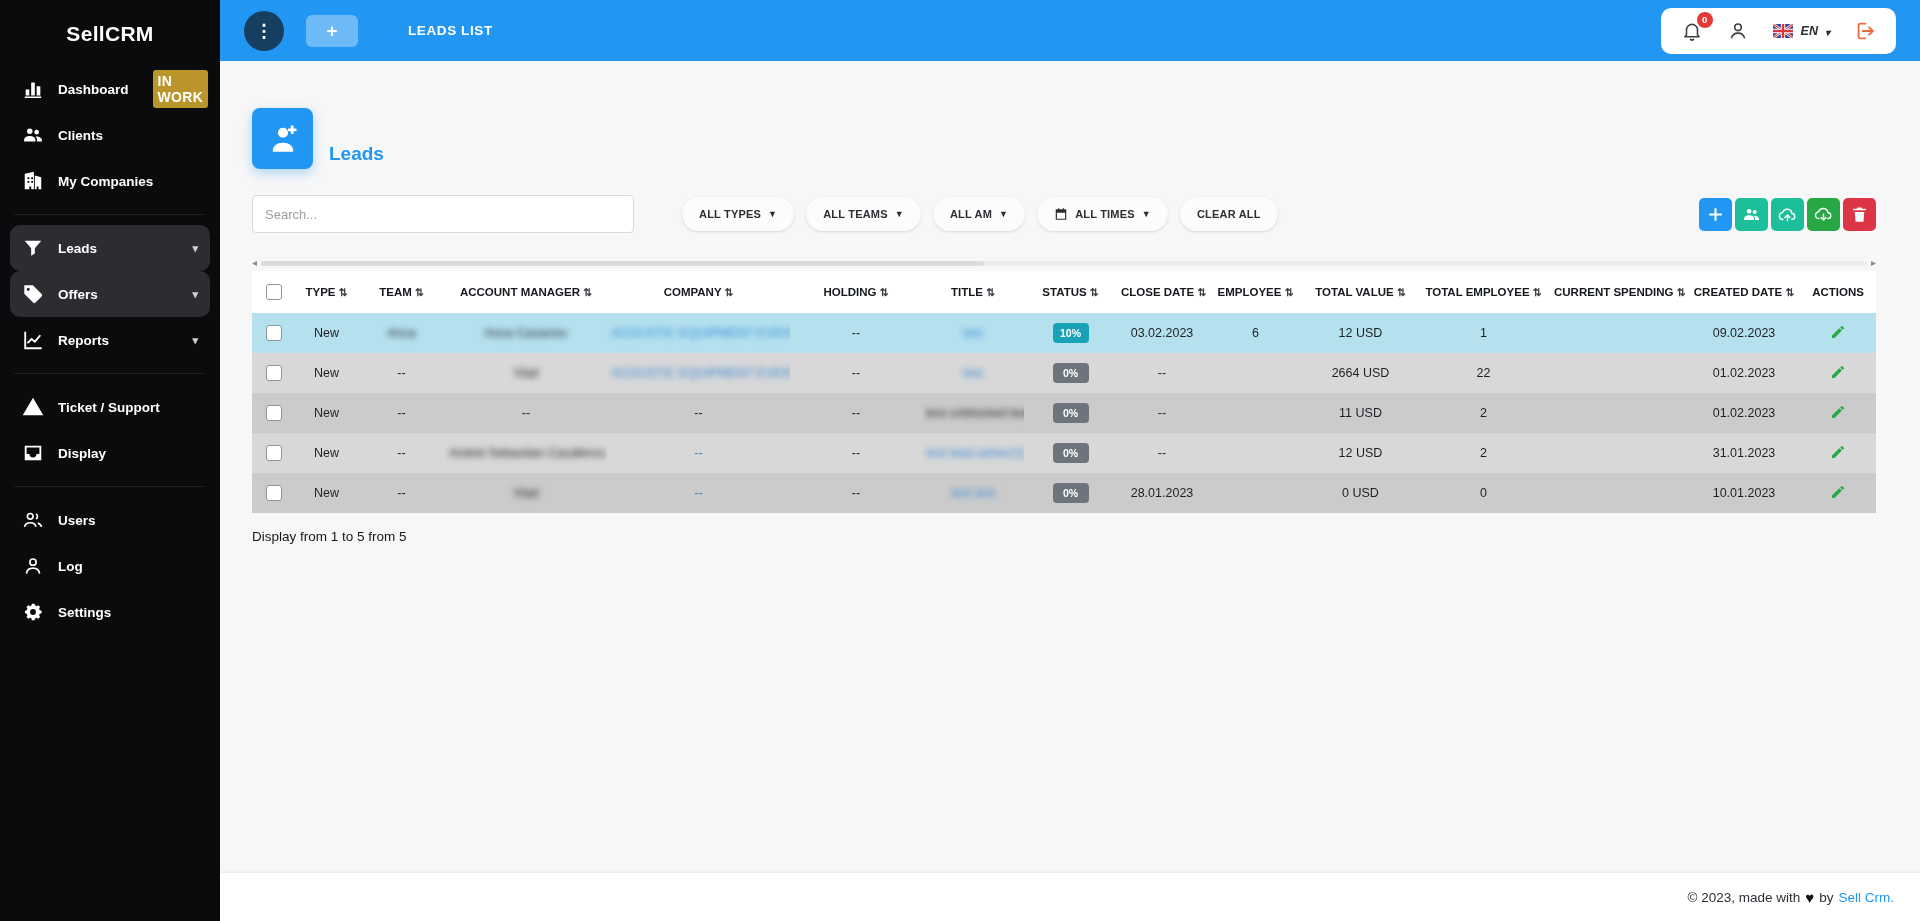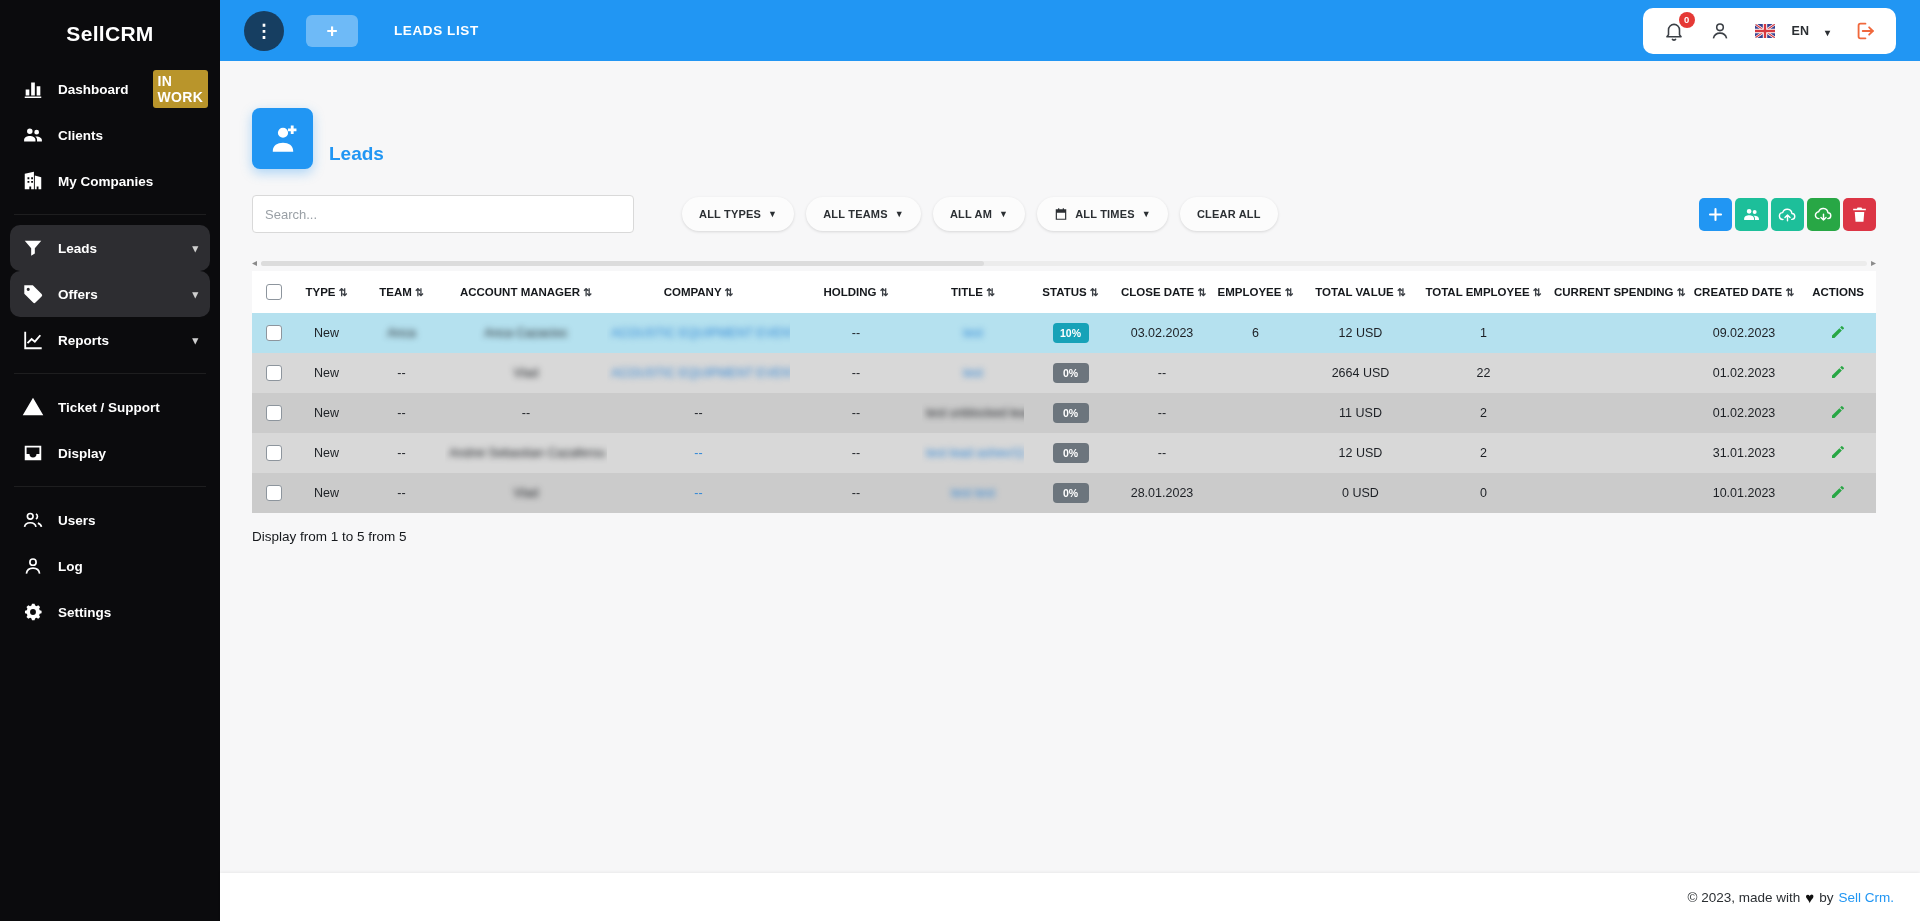--- a/index.html
+++ b/index.html
@@ -17,27 +17,27 @@
   .sb-icon svg{width:22px;height:22px;color:#fff;}
   .sb-badge{background:#b9952b;color:#fff;font-size:14px;font-weight:bold;padding:3px 5px;border-radius:3px;margin-left:10px;letter-spacing:.3px;}
   .sb-chevron{margin-left:auto;font-size:11px;color:#cfcfcf;}
   .sb-divider{height:1px;background:rgba(255,255,255,.08);margin:10px 4px;}
 
   
   .main{flex:1;display:flex;flex-direction:column;min-width:0;}
   .topbar{height:61px;background:#2196f3;display:flex;align-items:center;padding:0 24px;flex-shrink:0;}
   .dots-btn{width:40px;height:40px;border-radius:50%;background:rgba(18,24,34,.7);border:none;color:#fff;font-size:18px;font-weight:bold;display:flex;align-items:center;justify-content:center;cursor:pointer;}
   .plus-btn{width:52px;height:32px;margin-left:22px;border:none;border-radius:6px;background:rgba(255,255,255,.35);color:#fff;font-size:19px;font-weight:bold;cursor:pointer;line-height:1;}
-  .topbar-title{color:#fff;font-weight:bold;font-size:13.5px;letter-spacing:.6px;margin-left:36px;}
+  .topbar-title{color:#fff;font-weight:bold;font-size:13.5px;letter-spacing:.6px;margin-left:50px;}
   .topbar-right{margin-left:auto;background:#fff;height:46px;border-radius:10px;display:flex;align-items:center;gap:24px;padding:0 20px;}
   .tb-ic{width:22px;height:22px;color:#3a3f45;display:inline-flex;cursor:pointer;}
   .tb-ic svg{width:22px;height:22px;}
   .bell-wrap{position:relative;display:inline-flex;cursor:pointer;}
   .notif-badge{position:absolute;top:-8px;right:-10px;background:#e53935;color:#fff;font-size:9.5px;font-weight:bold;min-width:16px;height:16px;border-radius:8px;display:flex;align-items:center;justify-content:center;padding:0 3px;}
-  .lang{display:flex;align-items:flex-end;gap:16px;font-size:12.5px;font-weight:bold;color:#2b2f33;cursor:pointer;}
+  .lang{display:flex;align-items:flex-end;gap:7px;font-size:12.5px;font-weight:bold;color:#2b2f33;cursor:pointer;font-style:italic;}
   .lang .flag{width:21px;height:14px;display:inline-flex;border-radius:2px;overflow:hidden;}
   .lang .caret{font-size:10px;color:#2b2f33;}
   .logout{color:#f0683c;}
 
   
   .content{flex:1;background:#f7f7f8;padding:47px 44px 0 32px;overflow:hidden;}
   .page-head{display:flex;align-items:flex-end;gap:16px;}
   .page-icon{width:61px;height:61px;border-radius:8px;background:#2196f3;display:flex;align-items:center;justify-content:center;box-shadow:0 4px 12px rgba(33,150,243,.35);}
   .page-icon svg{width:34px;height:34px;color:#fff;}
   .page-title{color:#2196f3;font-size:19px;font-weight:bold;padding-bottom:4px;}

